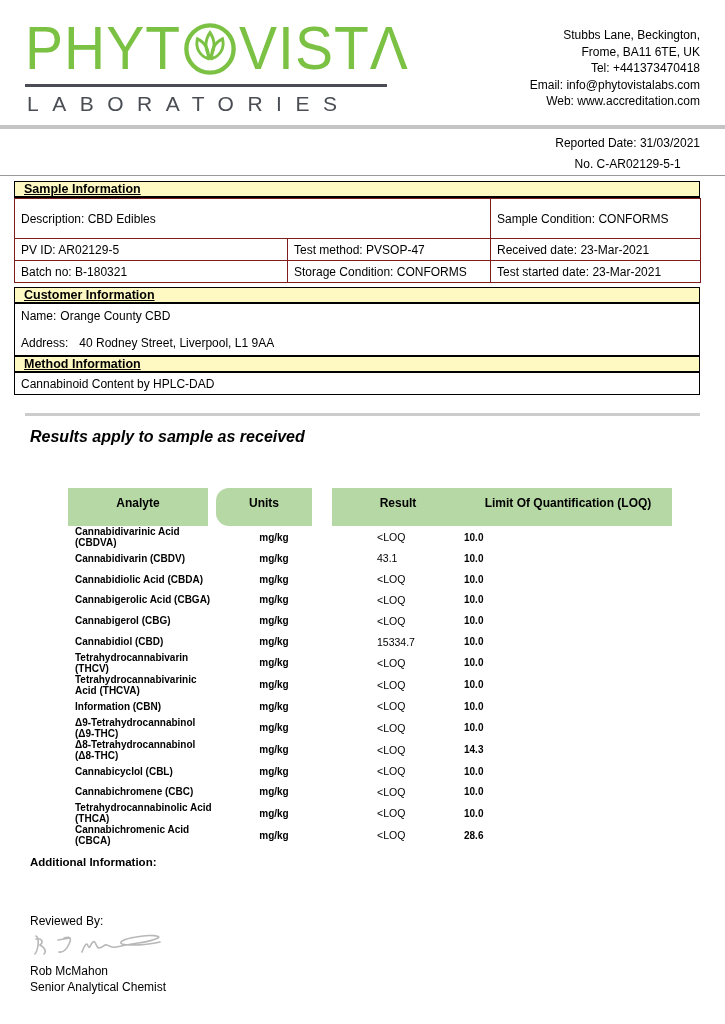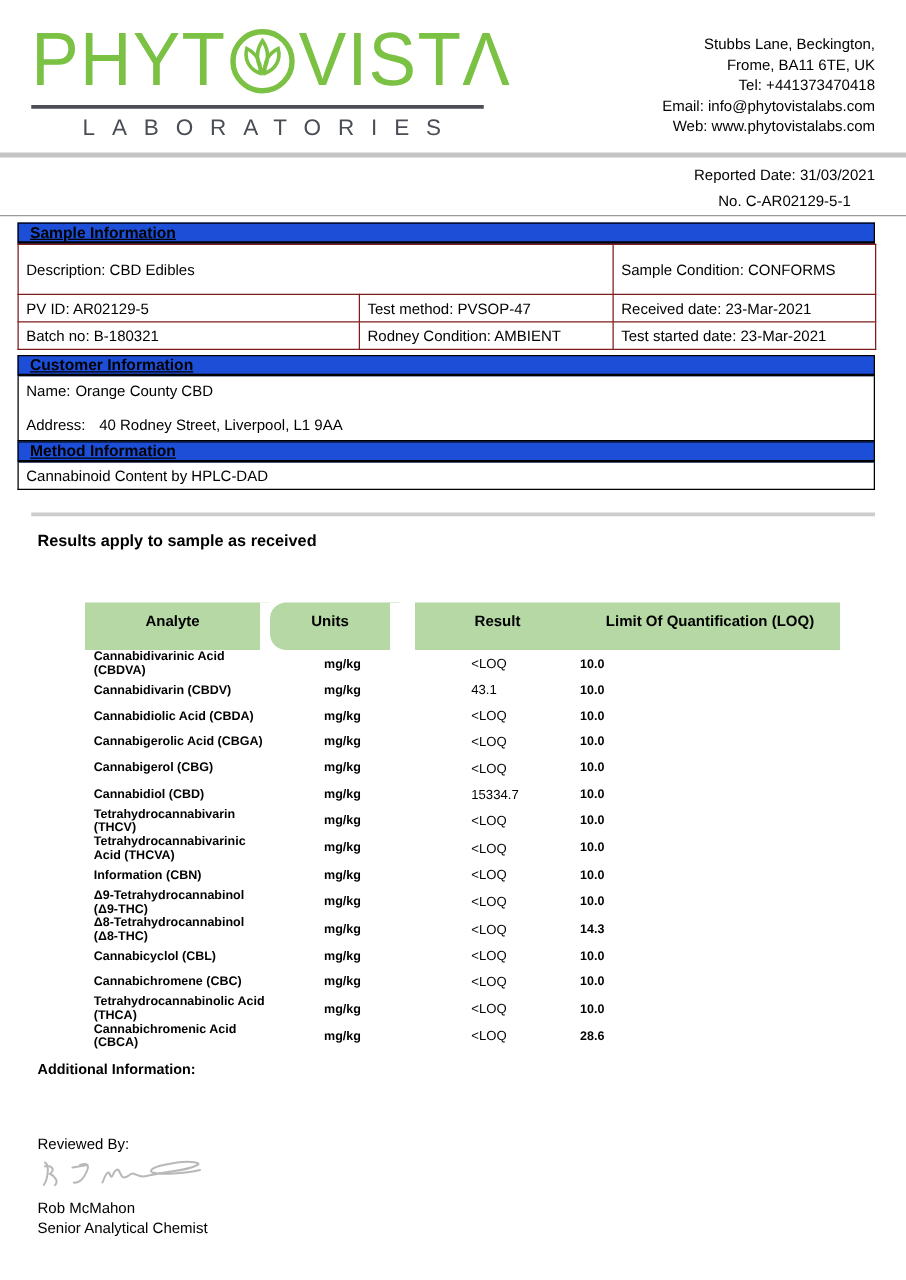--- a/index.html
+++ b/index.html
@@ -17,62 +17,62 @@
   .header { display: flex; justify-content: space-between; padding: 20px 25px 0 25px; }
   .logo-block { width: 372px; }
   .brand-row { display: flex; align-items: center; color: #7bc143; }
   .brand-text {
     font-size: 57px; font-weight: 400; line-height: 1; letter-spacing: 1px;
     transform: scaleY(1.06); transform-origin: center;
   }
   .leaf-badge { width: 54px; height: 54px; margin: 0 2px; flex: 0 0 auto; }
   .brand-underline { height: 3px; background: #4a4e54; margin: 7px 0 5px 0; width: 362px; }
   .laboratories {
-    color: #4a4e54; font-size: 18px; letter-spacing: 13.5px; font-weight: 400;
-    padding-left: 2px; white-space: nowrap; margin-left: 39px;
+    color: #4a4e54; font-size: 21px; letter-spacing: 13.5px; font-weight: 400;
+    padding-left: 2px; white-space: nowrap;
   }
   .contact { text-align: right; font-size: 12px; line-height: 16.5px; padding-top: 7px; }
 
   .divider-top { height: 4px; background: #c4c4c4; margin-top: 9px; width: 100%; }
 
   
   .title-area { position: relative; height: 46px; }
   .cert-title {
     position: absolute; left: 0; right: 0; top: 18px; text-align: center;
     font-size: 17px; font-weight: bold; letter-spacing: 0.3px;
   }
   .report-block { position: absolute; right: 25px; top: 7px; text-align: center; font-size: 12px; }
   .report-block .line2 { margin-top: 7px; }
   .thin-line { height: 1px; background: #9a9a9a; width: 100%; }
 
   
   .sections { margin: 5px 14px 0 14px; width: 686px; }
   .section-bar {
-    background: #1d4ed8; border: 1px solid #000; border-bottom: 2px solid #000;
+    background: #fef9c3; border: 1px solid #000; border-bottom: 2px solid #000;
     font-size: 12.5px; font-weight: bold; text-decoration: underline;
     padding: 1px 0 2px 9px; height: 17px; line-height: 13px;
   }
   table.info-table { border-collapse: collapse; width: 686px; table-layout: fixed; }
   table.info-table td {
     border: 1px solid #7f1d1d; font-size: 12px; padding: 3px 6px; vertical-align: middle;
   }
   td.desc-cell { vertical-align: top; padding-top: 5px; }
   tr.tall-row td { height: 40px; }
   tr.std-row td { height: 22px; }
 
   .cust-box { border: 1px solid #000; border-top: none; height: 52px; padding: 5px 0 0 6px; font-size: 12px; }
   .cust-line .flabel { display: inline-block; }
   .cust-line.name .flabel { width: 36px; }
   .cust-line.addr { margin-top: 13px; }
   .cust-line.addr .flabel { width: 55px; }
   .method-box { border: 1px solid #000; border-top: none; height: 22px; padding: 4px 0 0 6px; font-size: 12px; }
   .mt4 { margin-top: 4px; }
 
   .divider-mid { height: 3px; background: #cccccc; margin: 18px 25px 0 25px; }
-  .results-note { font-size: 13px; font-weight: bold; margin: 12px 0 0 30px; }
+  .results-note { font-size: 16px; font-weight: bold; font-style: italic; margin: 12px 0 0 30px; }
 
   
   table.results { border-collapse: separate; border-spacing: 0; margin: 42px 0 0 68px; width: 604px; table-layout: fixed; }
   table.results col.c1 { width: 148px; }
   table.results col.c2 { width: 116px; }
   table.results col.c3 { width: 132px; }
   table.results col.c4 { width: 208px; }
   table.results th {
     background: #b5d8a4; font-size: 12px; font-weight: bold; text-align: center;
     height: 38px; vertical-align: top; padding-top: 8px;
@@ -115,21 +115,21 @@
         <span class="brand-text">Λ</span>
       </div>
       <div class="brand-underline"></div>
       <div class="laboratories">LABORATORIES</div>
     </div>
     <div class="contact">
       <div>Stubbs Lane, Beckington,</div>
       <div>Frome, BA11 6TE, UK</div>
       <div>Tel: +441373470418</div>
       <div>Email: info@phytovistalabs.com</div>
-      <div>Web: www.phytovistalabs.com</div>
+      <div>Web: www.accreditation.com</div>
     </div>
   </div>
 
   <div class="divider-top"></div>
 
   <div class="title-area">
     <div class="report-block">
       <div>Reported Date: 31/03/2021</div>
       <div class="line2">No. C-AR02129-5-1</div>
     </div>
@@ -150,21 +150,21 @@
         <td class="desc-cell" colspan="2">Description: CBD Edibles</td>
         <td>Sample Condition: CONFORMS</td>
       </tr>
       <tr class="std-row">
         <td>PV ID: AR02129-5</td>
         <td>Test method: PVSOP-47</td>
         <td>Received date: 23-Mar-2021</td>
       </tr>
       <tr class="std-row">
         <td>Batch no: B-180321</td>
-        <td>Rodney Condition: AMBIENT</td>
+        <td>Storage Condition: CONFORMS</td>
         <td>Test started date: 23-Mar-2021</td>
       </tr>
     </tbody>
       </table>
 
     <div class="section-bar mt4">Customer Information</div>
     <div class="cust-box">
       <div class="cust-line name">
         <span class="flabel">Name:</span>
         <span>Orange County CBD</span>

